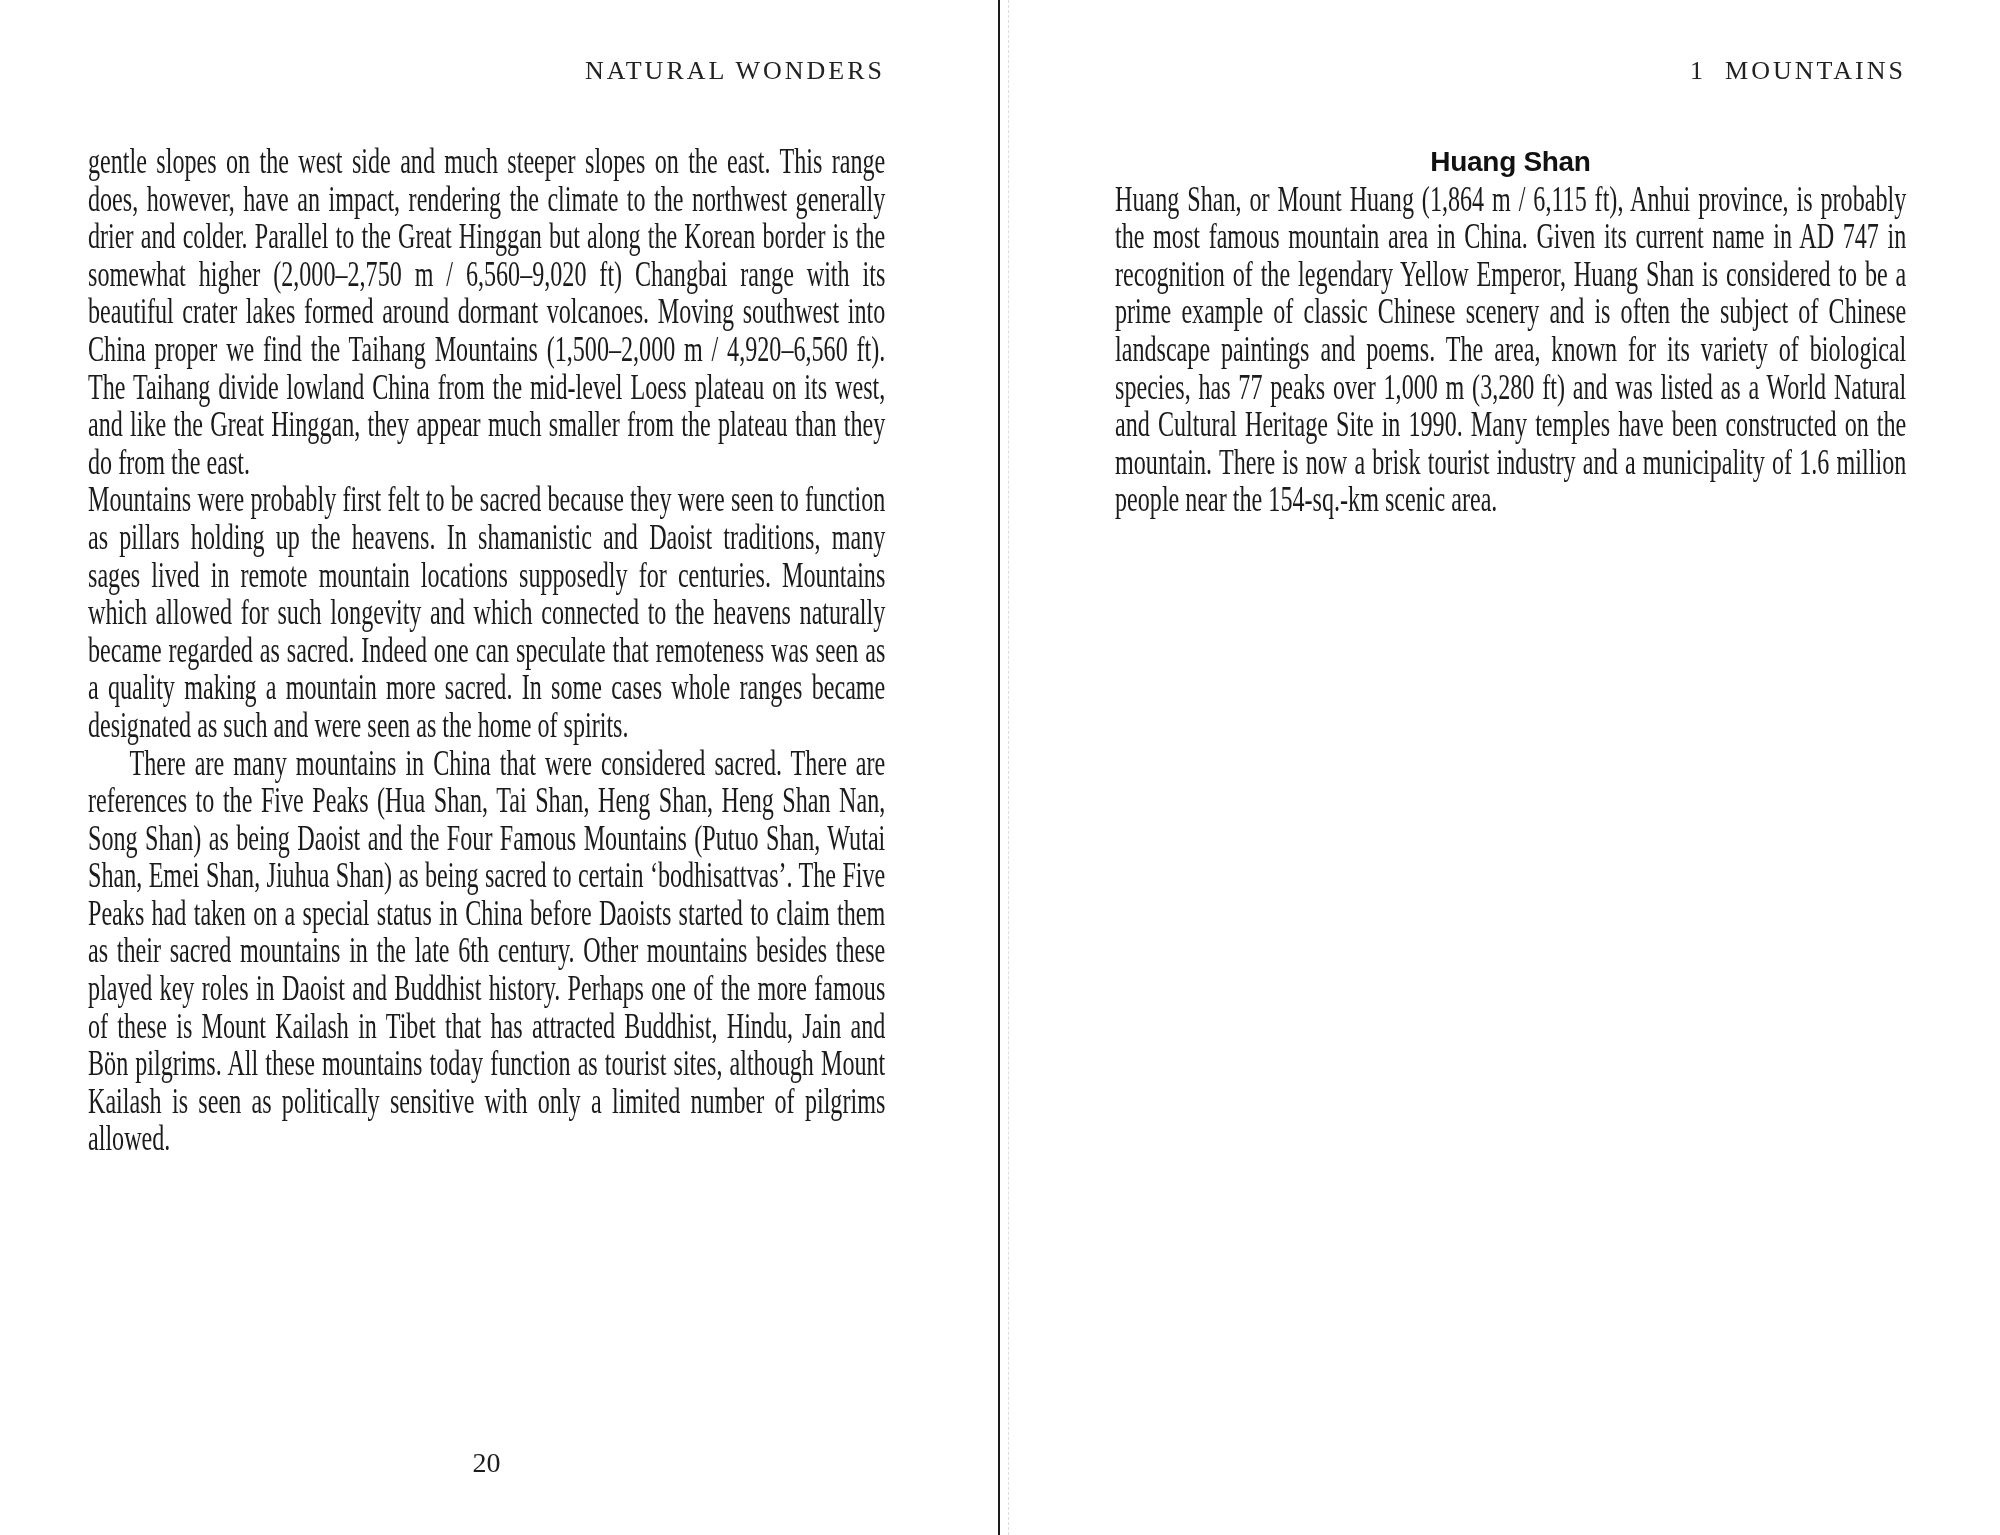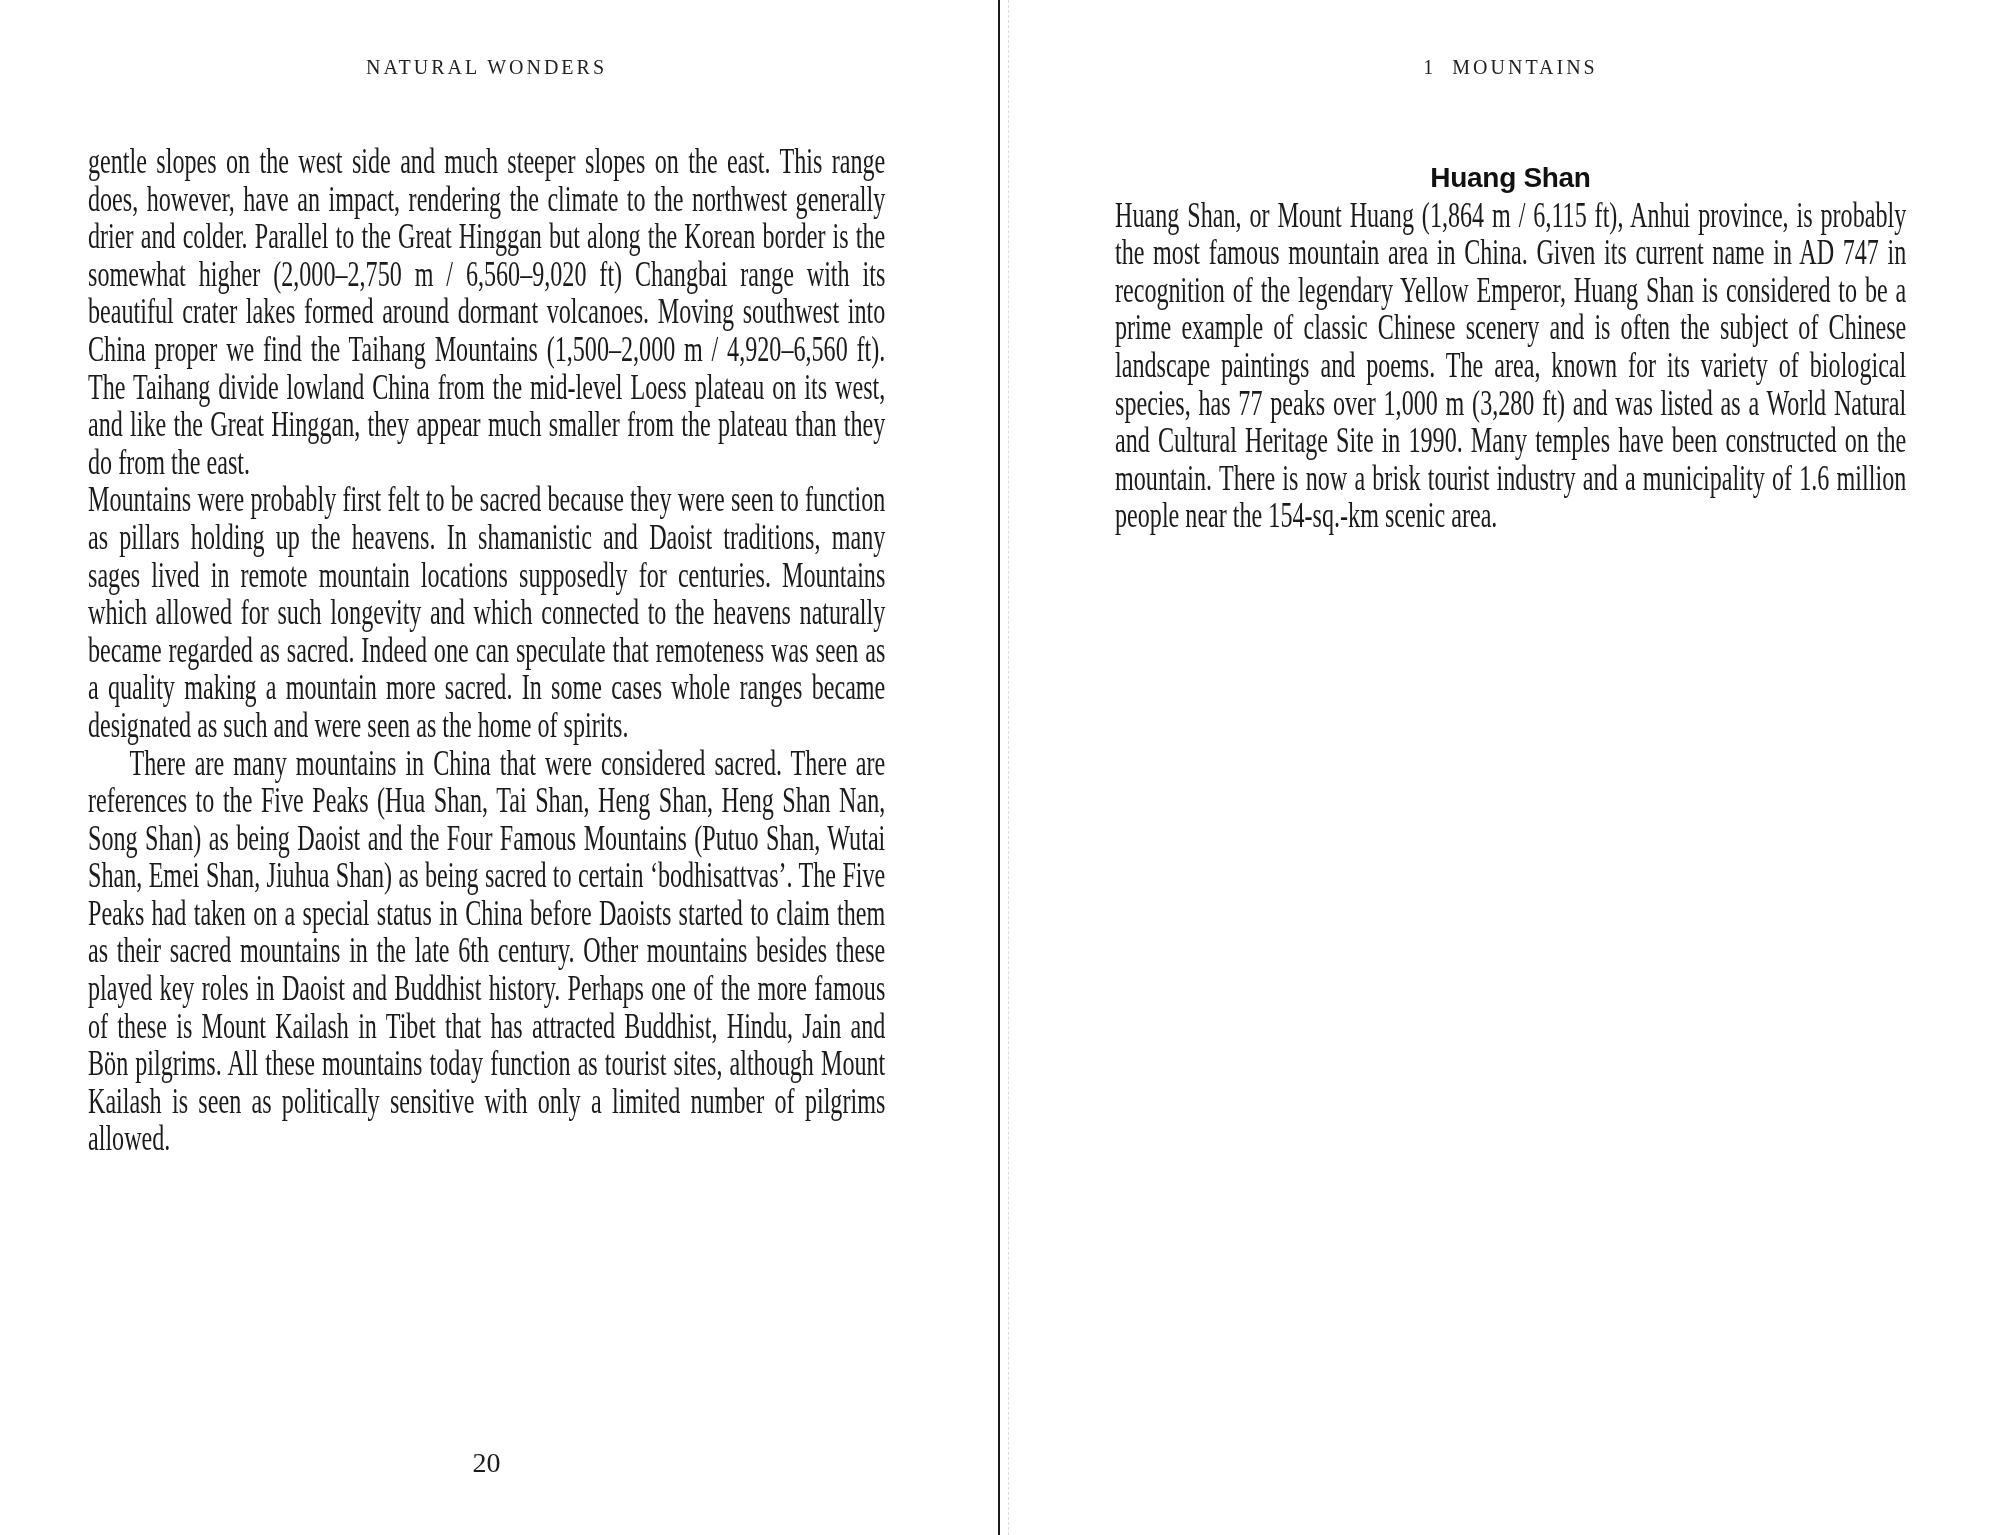--- a/index.html
+++ b/index.html
@@ -14,22 +14,22 @@
   }
   .page { position: absolute; top: 0; height: 1535px; }
   .page-left  { left: 88px;  width: 797px; }
   .page-right { left: 1115px; width: 791px; }
 
   .running-header {
     position: absolute;
     top: 56px;
     left: 0;
     width: 100%;
-    text-align: center;
-    font-size: 20px;
+    text-align: right;
+    font-size: 26px;
     letter-spacing: 3px;
     white-space: pre;
     color: #222222;
   }
 
   .content { position: absolute; top: 143px; left: 0; width: 100%; }
 
   
   .para {
     font-size: 36px;
@@ -47,21 +47,21 @@
   .section-heading {
     font-family: "Liberation Sans", sans-serif;
     font-weight: bold;
     font-size: 28px;
     line-height: 37.6px;
     text-align: center;
     margin: 37px 0 0 0;
     letter-spacing: -0.3px;
     color: #111111;
   }
-  .page-right .section-heading:first-child { margin-top: 16px; }
+  .page-right .section-heading:first-child { margin-top: 0; }
 
   .folio {
     position: absolute;
     top: 1447px;
     left: 0;
     width: 100%;
     text-align: center;
     font-size: 28px;
     color: #1c1c1c;
   }

